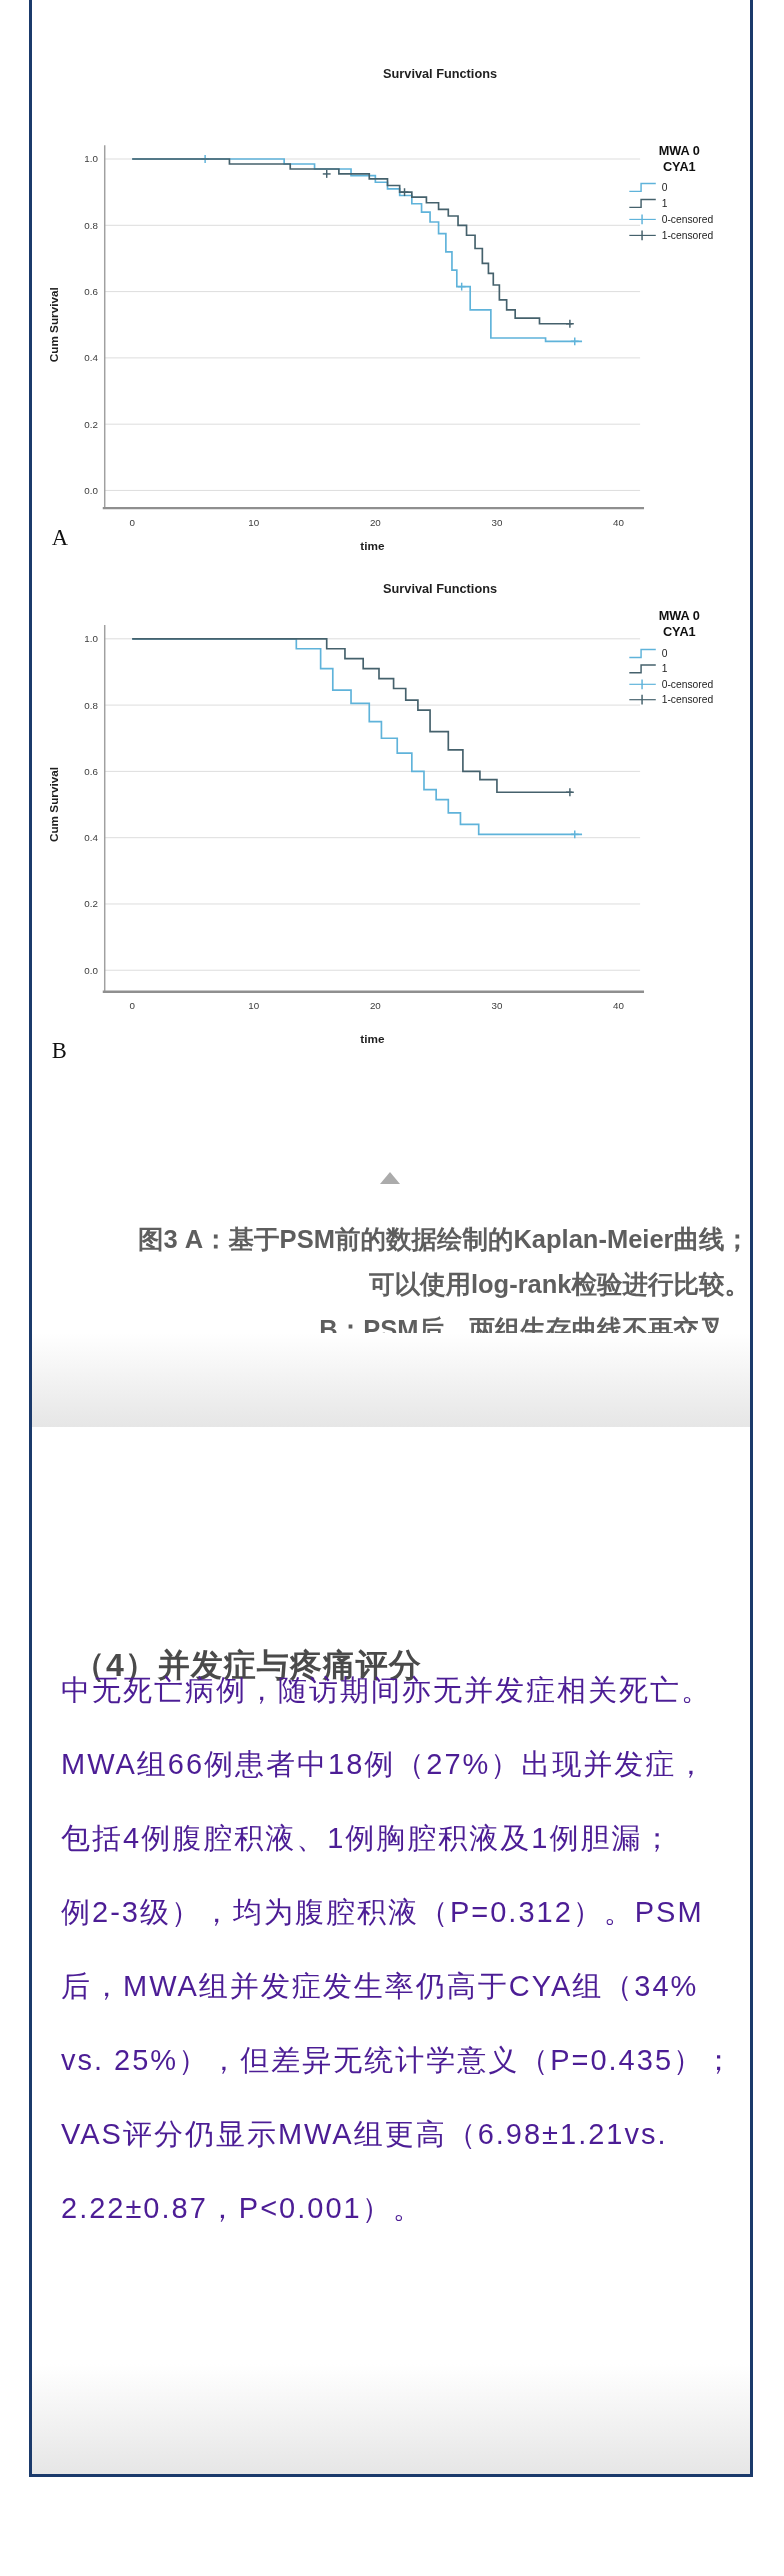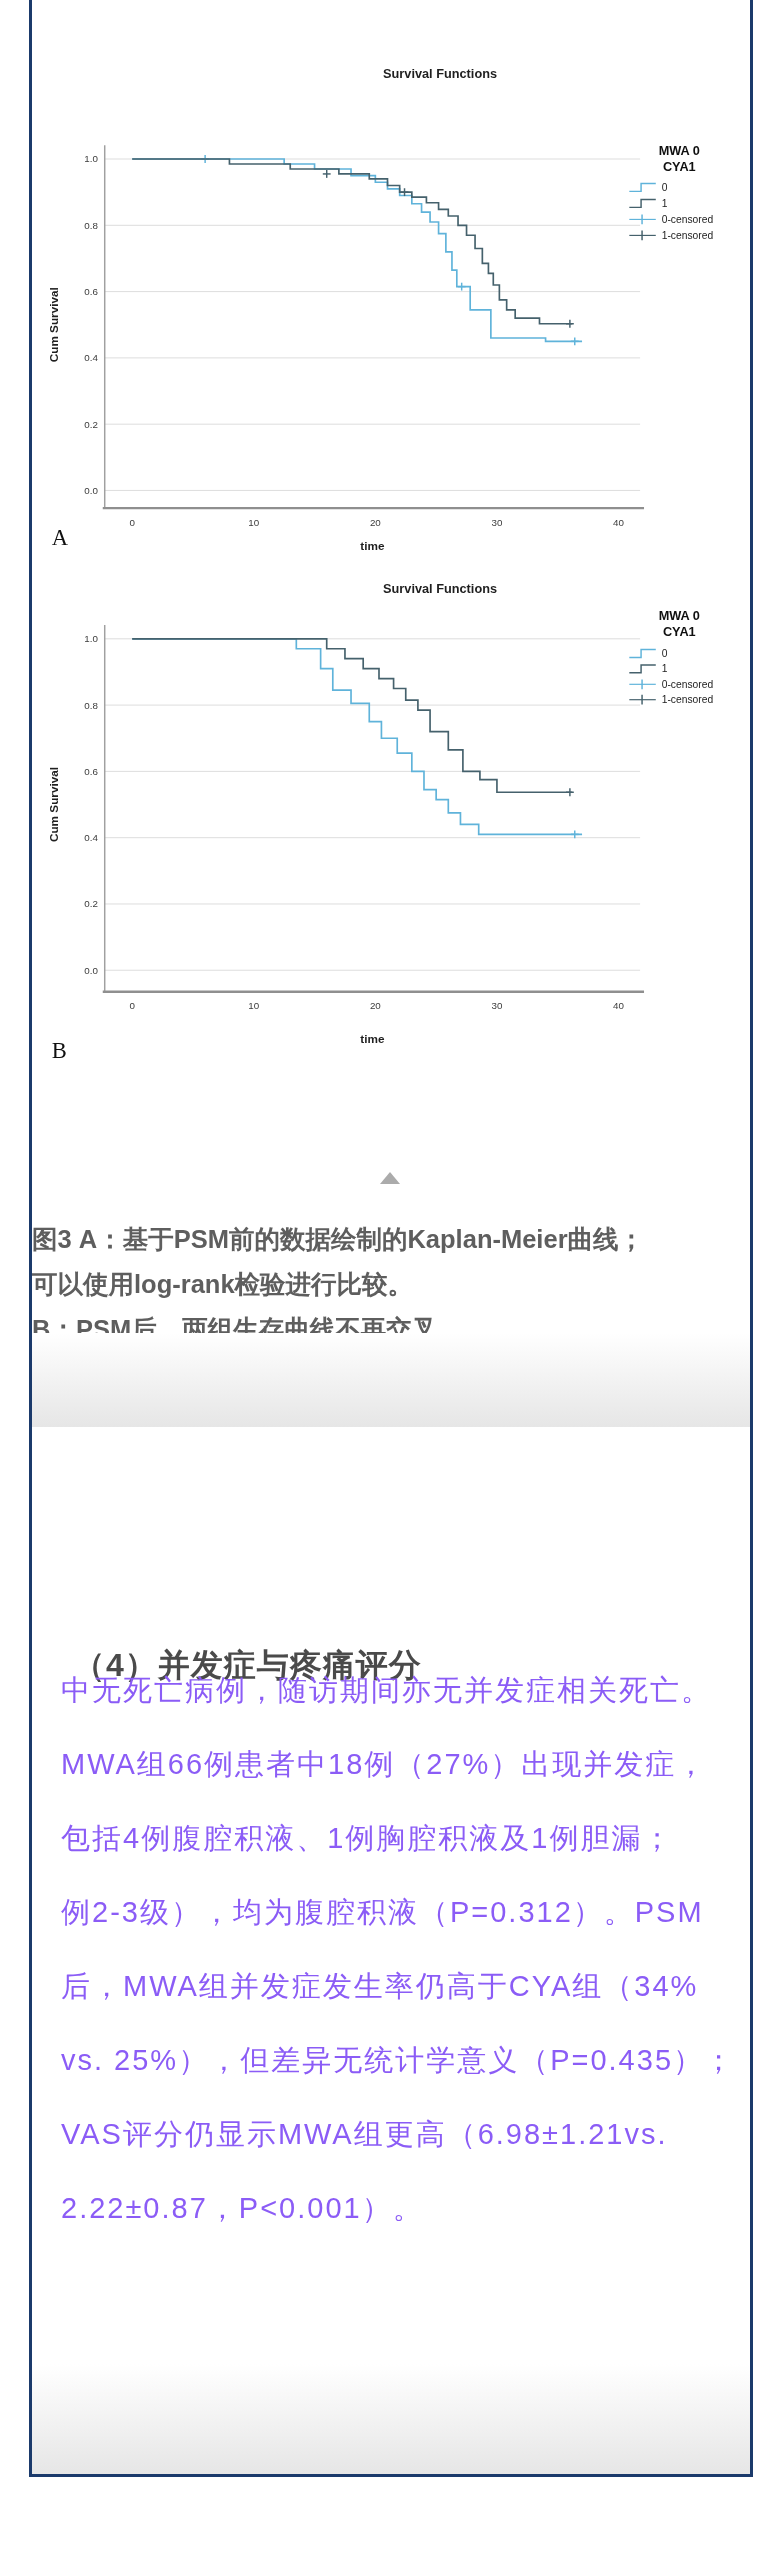--- a/index.html
+++ b/index.html
@@ -13,32 +13,32 @@
   }
   .chart{position:absolute;left:7.8px;width:706px;display:block;}
   #chartA{top:54px;height:515px;}
   #chartB{top:571px;height:520px;}
   .triangle{
     position:absolute;top:1172px;left:50%;margin-left:-10.8px;width:0;height:0;
     border-left:10.8px solid transparent;border-right:10.8px solid transparent;
     border-bottom:12.7px solid #ababab;
   }
   .caption{
-    position:absolute;top:1217px;left:0;width:100%;text-align:left;
+    position:absolute;top:1217px;left:0;width:100%;text-align:right;
     color:#5e5e5e;font-weight:bold;font-size:25.5px;
   }
   .caption-line{line-height:45px;}
   .band{position:absolute;left:0;width:100%;background:linear-gradient(to bottom,#ffffff 0%,#e6e6e6 100%);}
   #band1{top:1333px;height:94px;}
   #band2{top:2364px;height:110px;}
   .heading{
     position:absolute;top:1598px;left:41px;line-height:49px;
     font-size:32px;font-weight:bold;color:#4a4a4a;letter-spacing:1px;white-space:nowrap;margin-top:43px;
   }
-  .paragraph{position:absolute;top:1653px;left:29px;right:15.7px;font-size:29px;color:#8b5cf6;letter-spacing:2px;}
+  .paragraph{position:absolute;top:1653px;left:29px;right:15.7px;font-size:29px;color:#4c1d95;letter-spacing:2px;}
   .body-line{line-height:74px;white-space:nowrap;}
 </style>
 </head>
 <body>
 
 <div class="card">
 
   <svg id="chartA" class="chart" viewBox="0 0 720 525" xmlns="http://www.w3.org/2000/svg">
       <line x1="66" y1="445" x2="612" y2="445" stroke="#dcdcdc" stroke-width="1"></line>
       <text x="59" y="448.5" text-anchor="end" font-size="10" fill="#3c3c3c">0.0</text>

